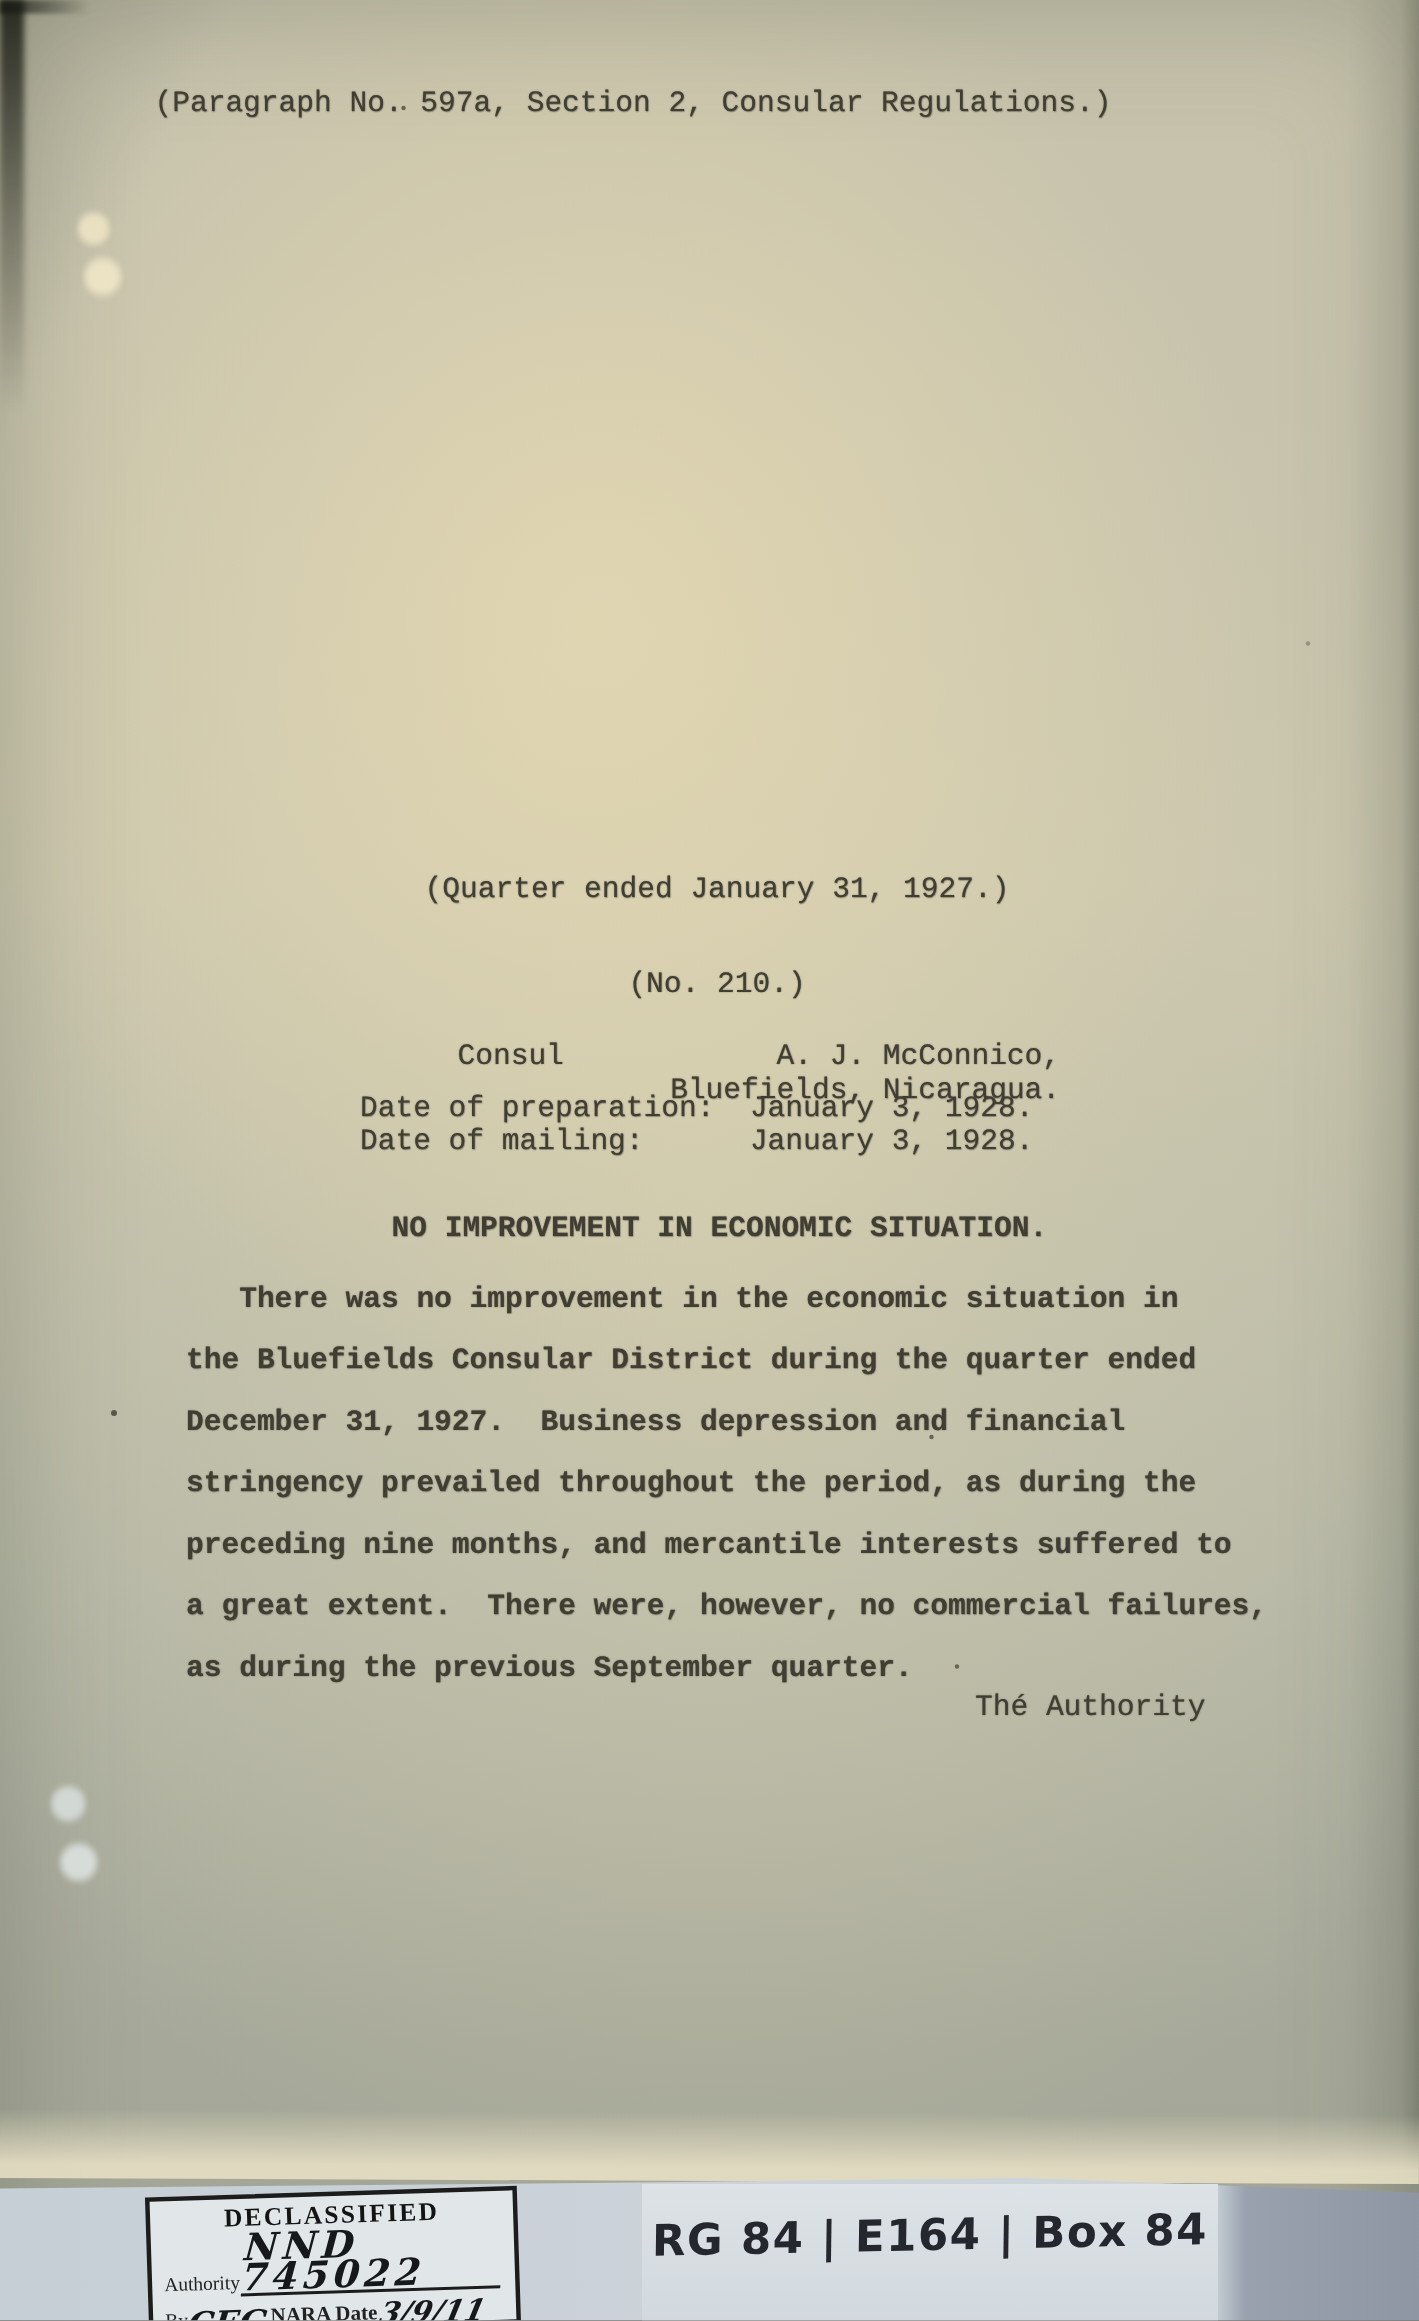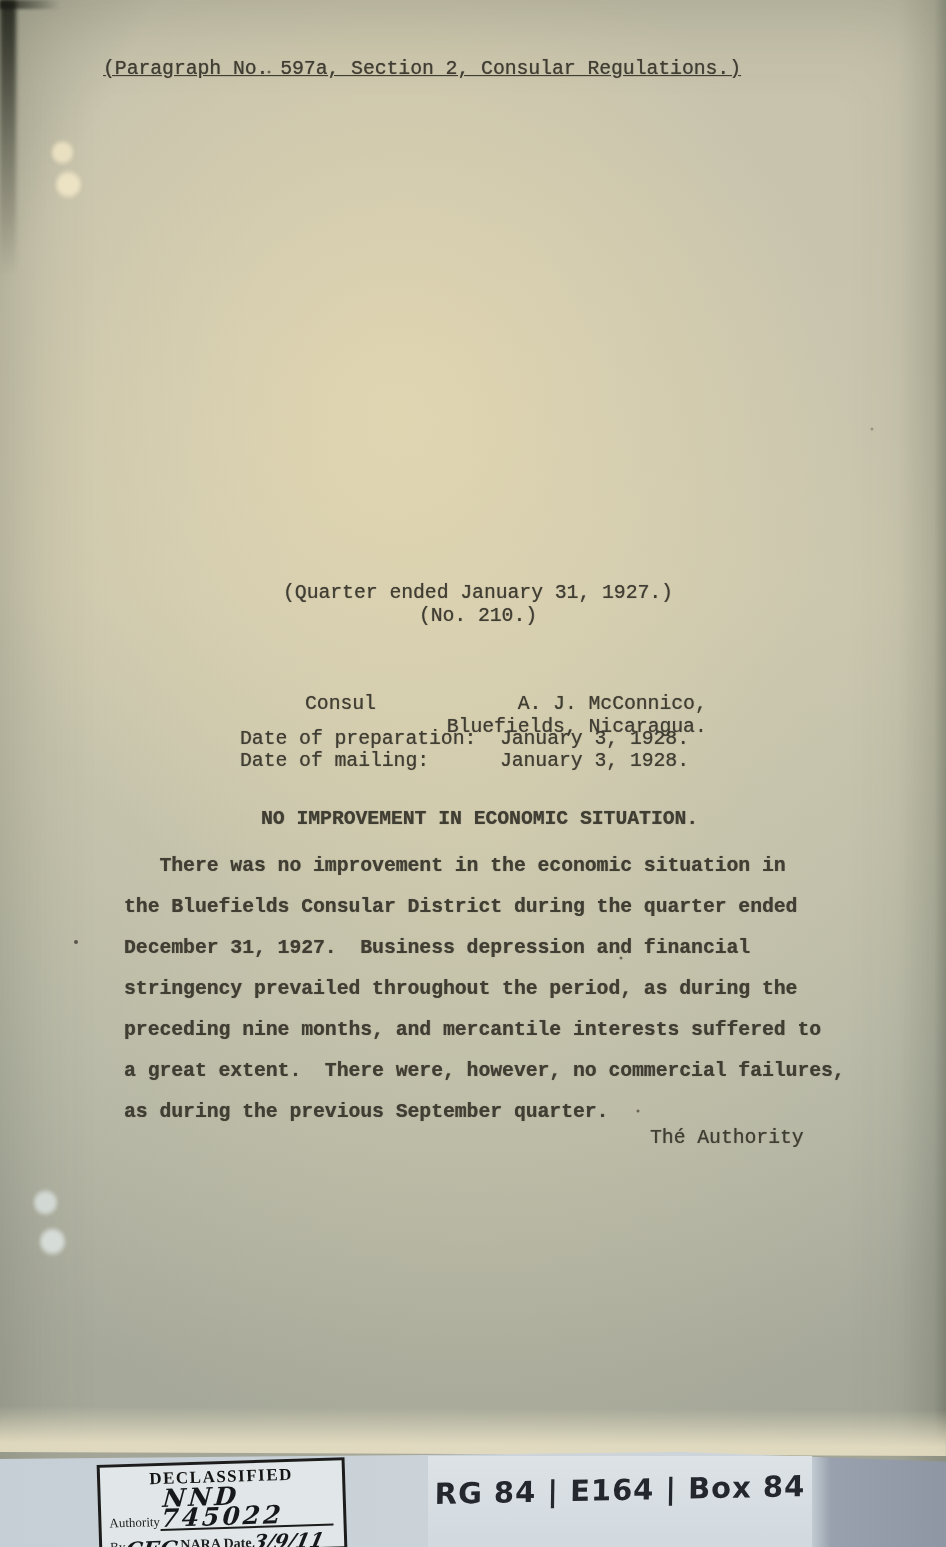--- a/index.html
+++ b/index.html
@@ -85,25 +85,25 @@
   <div class="corner-shadow"></div>
   <div class="top-edge-shadow"></div>
   <div class="right-edge-shade"></div>
 
   <div class="hole h1"></div>
   <div class="hole h2"></div>
   <div class="hole h3"></div>
   <div class="hole h4"></div>
   <div class="specks"></div>
 
-  <div class="typed" style="left:103px;top:58px;text-decoration:underline;">(Paragraph No. 597a, Section 2, Consular Regulations.)</div>
+  <div class="typed" style="left:103px;top:58px;">(Paragraph No. 597a, Section 2, Consular Regulations.)</div>
 
   <div class="title-block" style="position:absolute;left:238px;top:582px;">
     <div class="typed title-block" style="position:static;">(Quarter ended January 31, 1927.)</div>
-    <div class="typed title-block" style="position:static;">(No. 210.)</div>
+    <div class="typed title-block" style="position:static;margin-top:40px;">(No. 210.)</div>
   </div>
 
   <div class="typed" style="left:305px;top:693px;text-align:right;">Consul            A. J. McConnico,
          Bluefields, Nicaragua.</div>
 
   <div class="typed" style="left:240px;top:728px;line-height:22px;">Date of preparation:  January 3, 1928.
 Date of mailing:      January 3, 1928.</div>
 
   <div class="typed" style="left:261px;top:808px;font-weight:bold;">NO IMPROVEMENT IN ECONOMIC SITUATION.</div>
 

